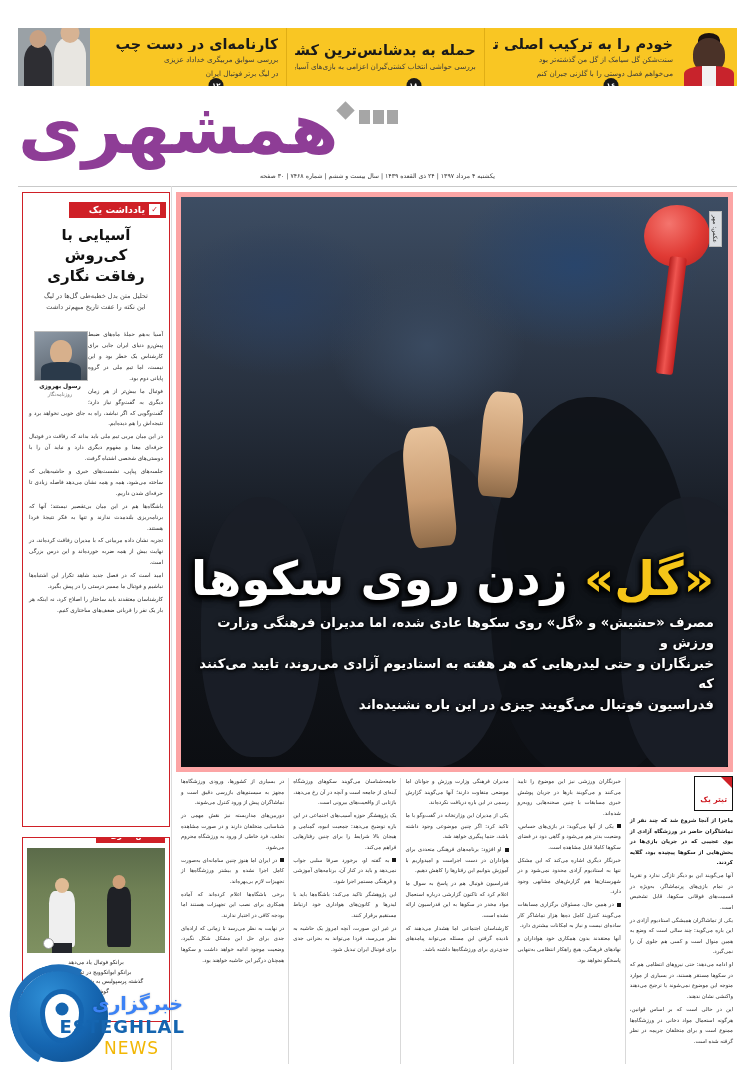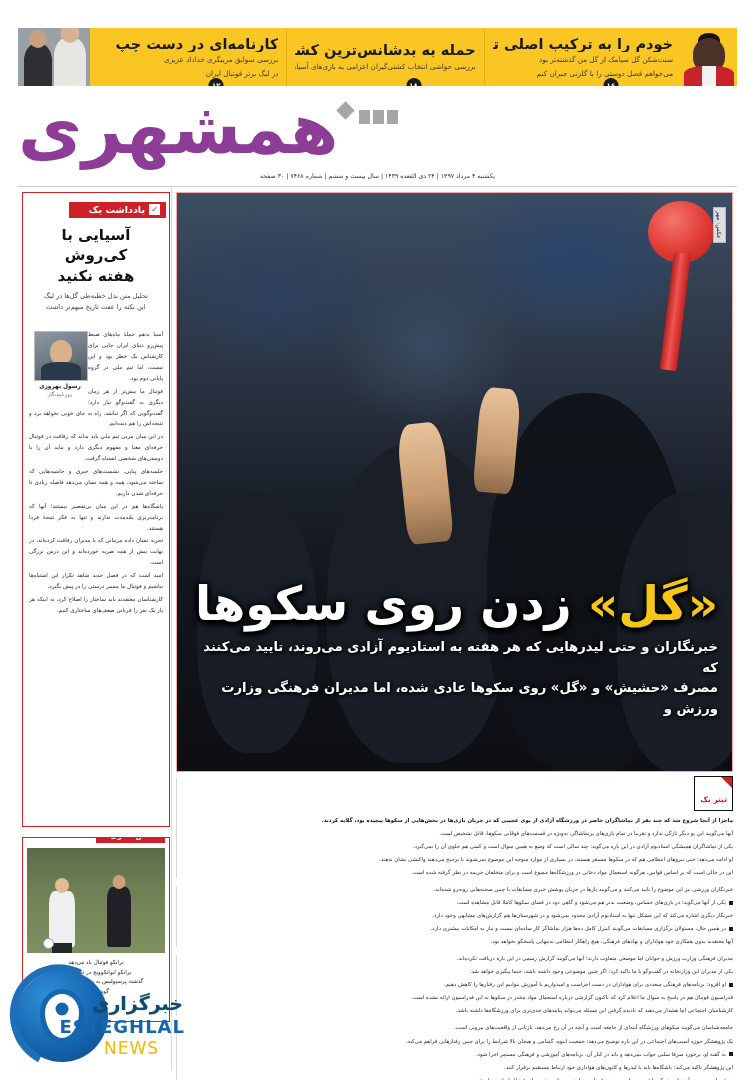--- a/index.html
+++ b/index.html
@@ -391,21 +391,21 @@
     width:100px; height:104px;
     border-radius:50%;
     border: 7px solid #1f6fb8;
     border-right-color: transparent;
     border-bottom-color: transparent;
     transform: rotate(-18deg);
   }
   .logo-fa {
     position:absolute; right: 6px; top: 28px;
     font-size: 19px; font-weight: bold;
-    color: #0c4a6e;
+    color: #3b82f6;
     text-shadow: 0 0 2px rgba(0,0,0,.25);
     white-space: nowrap;
   }
   .logo-en1 {
     position:absolute; right: 4px; top: 52px;
     font-size: 18px; font-weight: bold; letter-spacing: 1px;
     color: #1565b0; white-space: nowrap;
   }
   .logo-en2 {
     position:absolute; right: 30px; top: 74px;
@@ -415,21 +415,21 @@
 
   
   .main-photo {
     position: absolute;
     top: 192px;
     left: 176px;
     right: 22px;
     height: 580px;
     overflow: hidden;
     background: #15191f;
-    border: 1px solid #fca5a5;
+    border: 5px solid #fca5a5;
   }
   .crowd {
     position:absolute; inset:0;
     background:
       radial-gradient(ellipse 160px 110px at 18% 18%, #2c3f5c 0%, transparent 70%),
       radial-gradient(ellipse 180px 120px at 72% 12%, #29456b 0%, transparent 70%),
       radial-gradient(ellipse 140px 120px at 45% 26%, #3a4a60 0%, transparent 70%),
       linear-gradient(180deg,#3d4d63 0%, #28313f 34%, #14181f 62%, #0c0e12 100%);
   }
   .blob {
@@ -510,21 +510,21 @@
   }
 
   
   .article-area {
     position: absolute;
     top: 776px;
     left: 176px;
     right: 22px;
     bottom: 14px;
     display: flex;
-    flex-direction: column;
+    flex-direction: row;
     gap: 4px;
     direction: rtl;
   }
   .col {
     flex: 1 1 0;
     min-width: 0;
     position: relative;
     padding-left: 5px;
   }
   .col + .col { border-left: none; }
@@ -640,21 +640,21 @@
   <div class="sidebar">
 
     <div class="note-box">
       <div class="note-flag">
         <span class="flag-icon">✓</span>
         <span>یادداشت یک</span>
       </div>
 
       <div class="note-head">
         <div>آسیایی با کی‌روش</div>
-        <div>هفته نکنید</div>
+        <div>رفاقت نگاری</div>
       </div>
 
       <div class="note-lead">
         <div>تحلیل متن بدل خطبه‌طی گل‌ها در لیگ</div>
         <div>این نکته را عفت تاریخ مبهم‌تر داشت</div>
       </div>
 
       <div class="note-author">
         <div class="ph"></div>
         <div class="nm">رسول بهروزی</div>
@@ -714,22 +714,23 @@
     </div>
 
     <div class="photo-credit">عکس: مهر</div>
 
     <div class="headline-wrap">
       <div class="headline">
         <span class="hl-accent">«گل»</span>
         <span>زدن روی سکوها</span>
       </div>
       <div class="deck">
+        <div>مصرف «حشیش» و «گل» روی سکوها عادی شده، اما مدیران فرهنگی وزارت ورزش و</div>
         <div>خبرنگاران و حتی لیدرهایی که هر هفته به استادیوم آزادی می‌روند، تایید می‌کنند که</div>
-        <div>مصرف «حشیش» و «گل» روی سکوها عادی شده، اما مدیران فرهنگی وزارت ورزش و</div>
+        <div>فدراسیون فوتبال می‌گویند چیزی در این باره نشنیده‌اند</div>
       </div>
     </div>
   </div>
 
   <div class="article-area">
 
     <div class="col">
       <div class="titr-flag">
         <div class="corner"></div>
         <span>تیتر یک</span>

